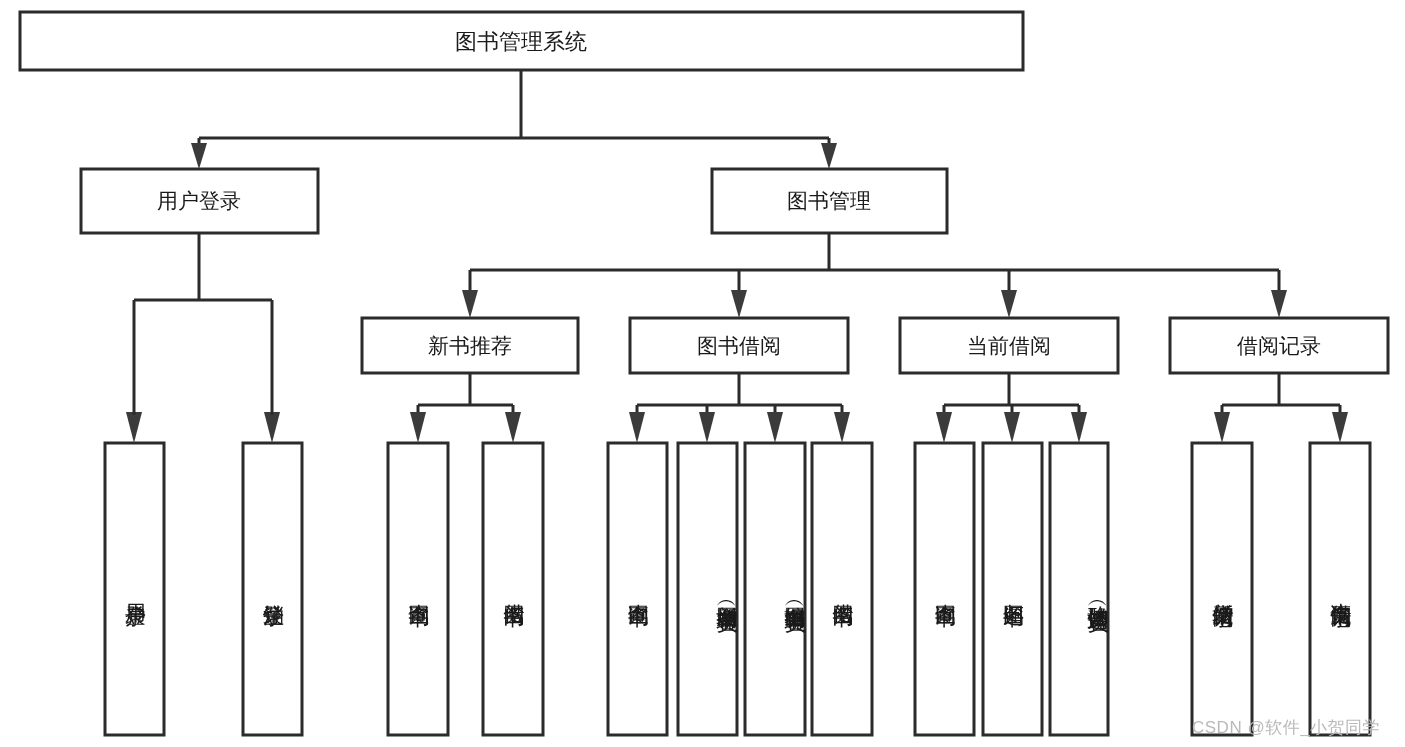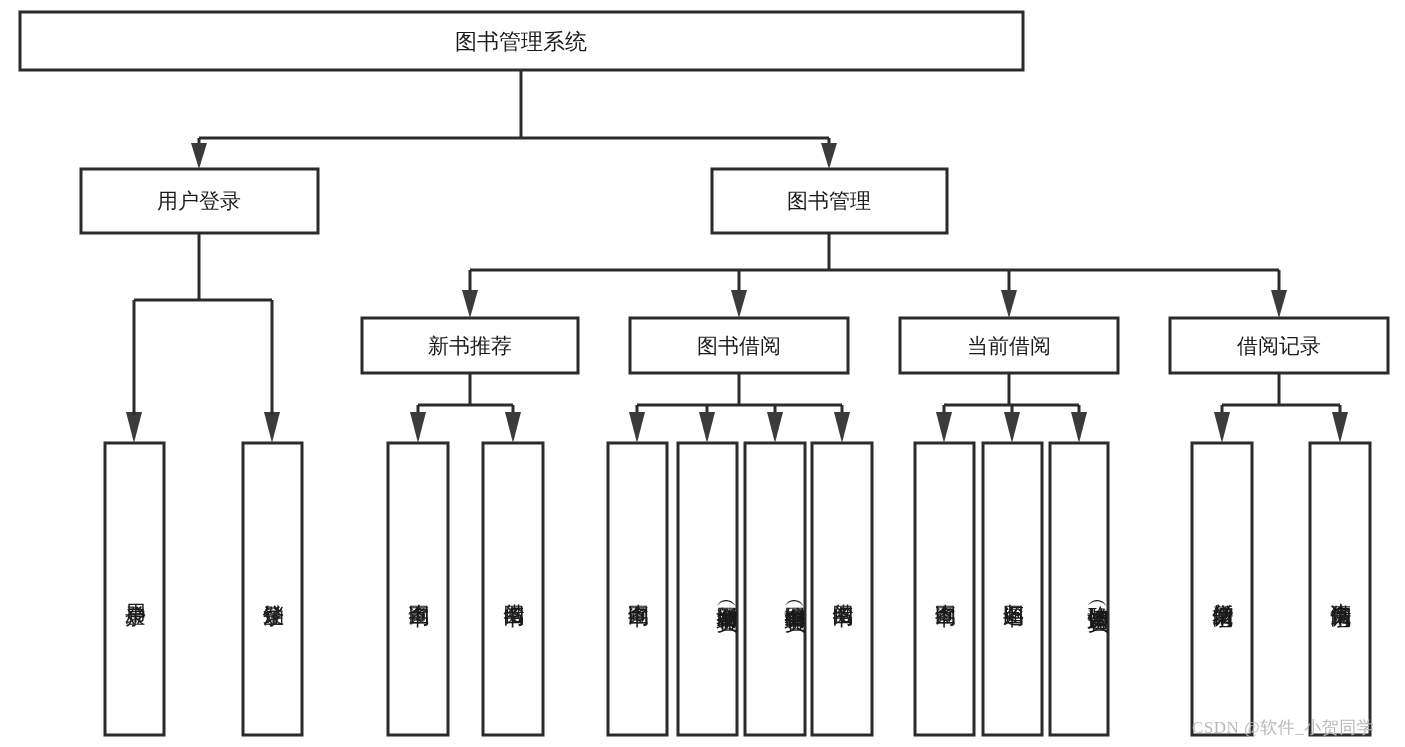--- a/index.html
+++ b/index.html
@@ -69,21 +69,21 @@
     white-space: nowrap;
     display: flex;
     align-items: center;
     justify-content: center;
     pointer-events: none;
   }
   .watermark {
     position: absolute;
     left: 1192px;
     top: 716px;
-    font-family: Liberation Serif, serif;
+    font-family: Liberation Sans, sans-serif;
     font-size: 17px;
     color: #b9b9b9;
     white-space: nowrap;
     letter-spacing: 0.5px;
   }
 </style>
 </head>
 <body>
 
 <div id="diagram-root">

